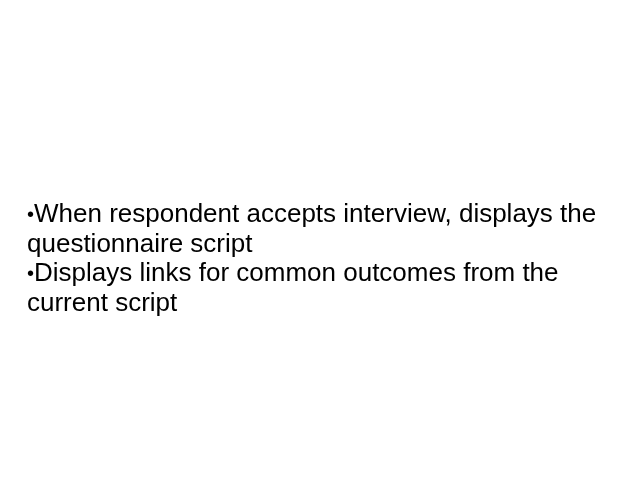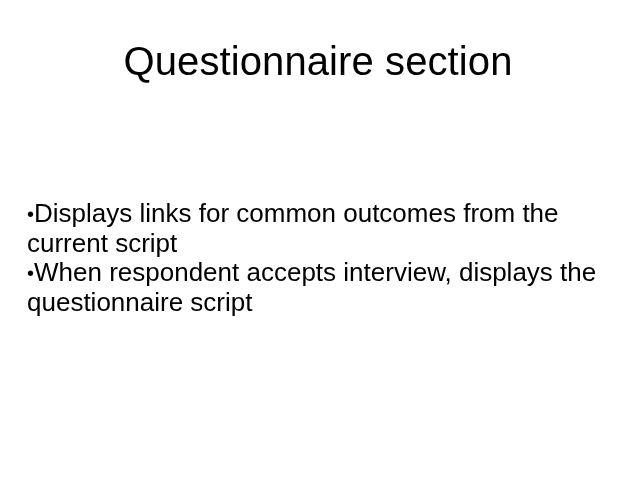--- a/index.html
+++ b/index.html
@@ -61,24 +61,23 @@
   .bullet-mark {
     font-size: 20px;
     vertical-align: 1px;
   }
 </style>
 </head>
 <body>
 
 <div id="slide">
 
-  <h1 id="slide-title">Questionnaire section</h1>
 
   <div id="body-block">
 
 
+    <p class="bullet-line"><span class="bullet-mark">•</span><span>When respondent accepts interview, displays the questionnaire script</span></p>
+
     <p class="bullet-line"><span class="bullet-mark">•</span><span>Displays links for common outcomes from the current script</span></p>
-
-    <p class="bullet-line"><span class="bullet-mark">•</span><span>When respondent accepts interview, displays the questionnaire script</span></p>
 
   </div>
 
 </div>
 
 </body></html>

